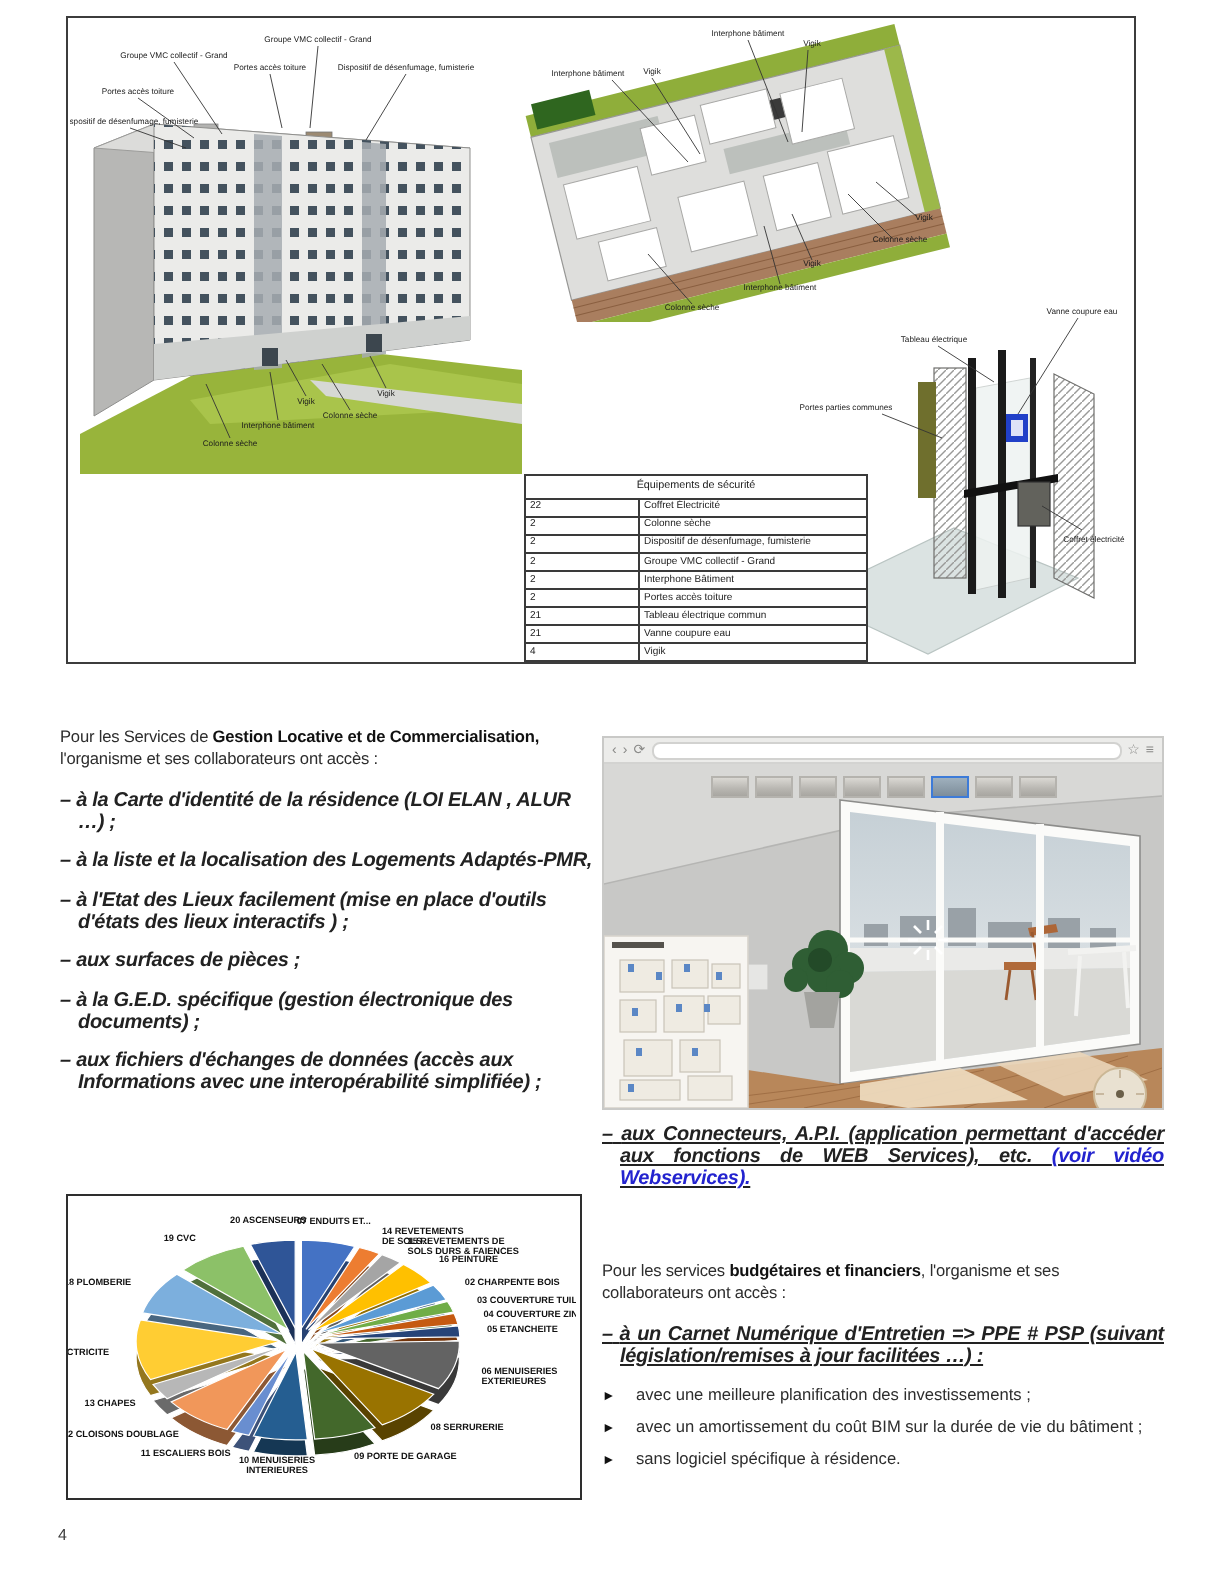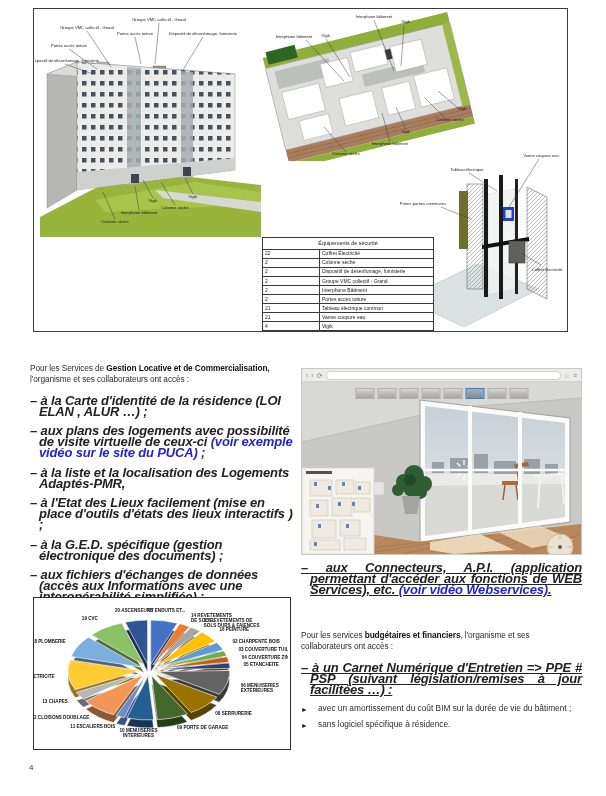--- a/index.html
+++ b/index.html
@@ -20,21 +20,21 @@
   table.equip th{font-weight:normal;font-size:5.4px;text-align:center;padding:2px 1px;}
   table.equip th,table.equip td{border:0.7px solid #3a3a3a;}
   table.equip td{padding:0.8px 2px;white-space:nowrap;overflow:hidden;}
   table.equip td:first-child{width:52px;}
 
   
   .left-col{position:absolute;left:30px;top:363px;width:268px;}
   .right-col{position:absolute;left:301px;top:368px;width:281px;}
   .para{font-size:8.3px;line-height:11.4px;margin:0 0 9px 0;letter-spacing:-0.1px;}
   .para b{color:#111;}
-  .item{font-style:italic;font-weight:bold;font-size:13px;line-height:11px;
+  .item{font-style:italic;font-weight:bold;font-size:10px;line-height:11px;
         margin:0 0 8.5px 0;padding-left:9px;text-indent:-9px;letter-spacing:-0.15px;color:#222;}
   .just{text-align:justify;text-decoration:underline;}
   .link{color:#2323cf;}
   .bullet{display:flex;font-size:8.3px;line-height:11px;margin:0 0 4px 0;font-style:normal;font-weight:normal;}
   .bullet .arrow{flex:0 0 17px;font-size:6.8px;padding-top:1px;color:#111;}
 
   
   .viewer{position:relative;width:281px;height:187px;border:1px solid #c9c9c7;box-sizing:border-box;
           background:#c8c8c6;overflow:hidden;margin-bottom:7px;}
   .browser-bar{position:absolute;left:0;top:0;width:100%;height:13px;background:#ececea;
@@ -241,23 +241,23 @@
             <td>Visiophone</td>
           </tr>
         </tbody>
     </table>
   </div>
 
   <div class="left-col">
     <p class="para"><span>Pour les Services de </span><b>Gestion Locative et de Commercialisation,</b><span> l'organisme et ses collaborateurs ont accès :</span></p>
 
     <p class="item"><span>–</span> <span>à la Carte d'identité de la résidence (LOI ELAN , ALUR …) ;</span></p>
-    <p class="item"><span>–</span> <span>aux plans des logements avec possibilité de visite virtuelle de ceux-ci </span><span class="link">(voir exemple vidéo sur le site du PUCA) ;</span></p>
     <p class="item"><span>–</span> <span>à la liste et la localisation des Logements Adaptés-PMR,</span></p>
     <p class="item"><span>–</span> <span>à l'Etat des Lieux facilement (mise en place d'outils d'états des lieux interactifs ) ;</span></p>
+    <p class="item"><span>–</span> <span>aux surfaces de pièces ;</span></p>
     <p class="item"><span>–</span> <span>à la G.E.D. spécifique (gestion électronique des documents) ;</span></p>
     <p class="item"><span>–</span> <span>aux fichiers d'échanges de données (accès aux Informations avec une interopérabilité simplifiée) ;</span></p>
   </div>
 
   <div class="right-col">
 
     <div class="viewer">
       <div class="browser-bar">
         <span class="bicon">‹</span>
         <span class="bicon">›</span>
@@ -399,20 +399,24 @@
         </div>
     </div>
 
     <p class="item just"><span>–</span> <span>aux Connecteurs, A.P.I.  (application permettant d'accéder aux fonctions de WEB Services), etc. </span><span class="link">(voir vidéo Webservices).</span></p>
 
     <p class="para" style="margin-top:35px"><span>Pour les services </span><b>budgétaires et financiers</b><span>, l'organisme et ses collaborateurs ont accès :</span></p>
 
     <p class="item just"><span>–</span> <span>à un Carnet Numérique d'Entretien =&gt; PPE # PSP (suivant législation/remises à jour facilitées …) :</span></p>
 
     <div style="margin-top:6px">
+      <p class="bullet">
+          <span class="arrow">►</span>
+          <span>avec une meilleure planification des investissements ;</span>
+        </p>
       <p class="bullet">
           <span class="arrow">►</span>
           <span>avec un amortissement du coût BIM sur la durée de vie du bâtiment ;</span>
         </p>
       <p class="bullet">
           <span class="arrow">►</span>
           <span>sans logiciel spécifique à résidence.</span>
         </p>
     </div>
   </div>

